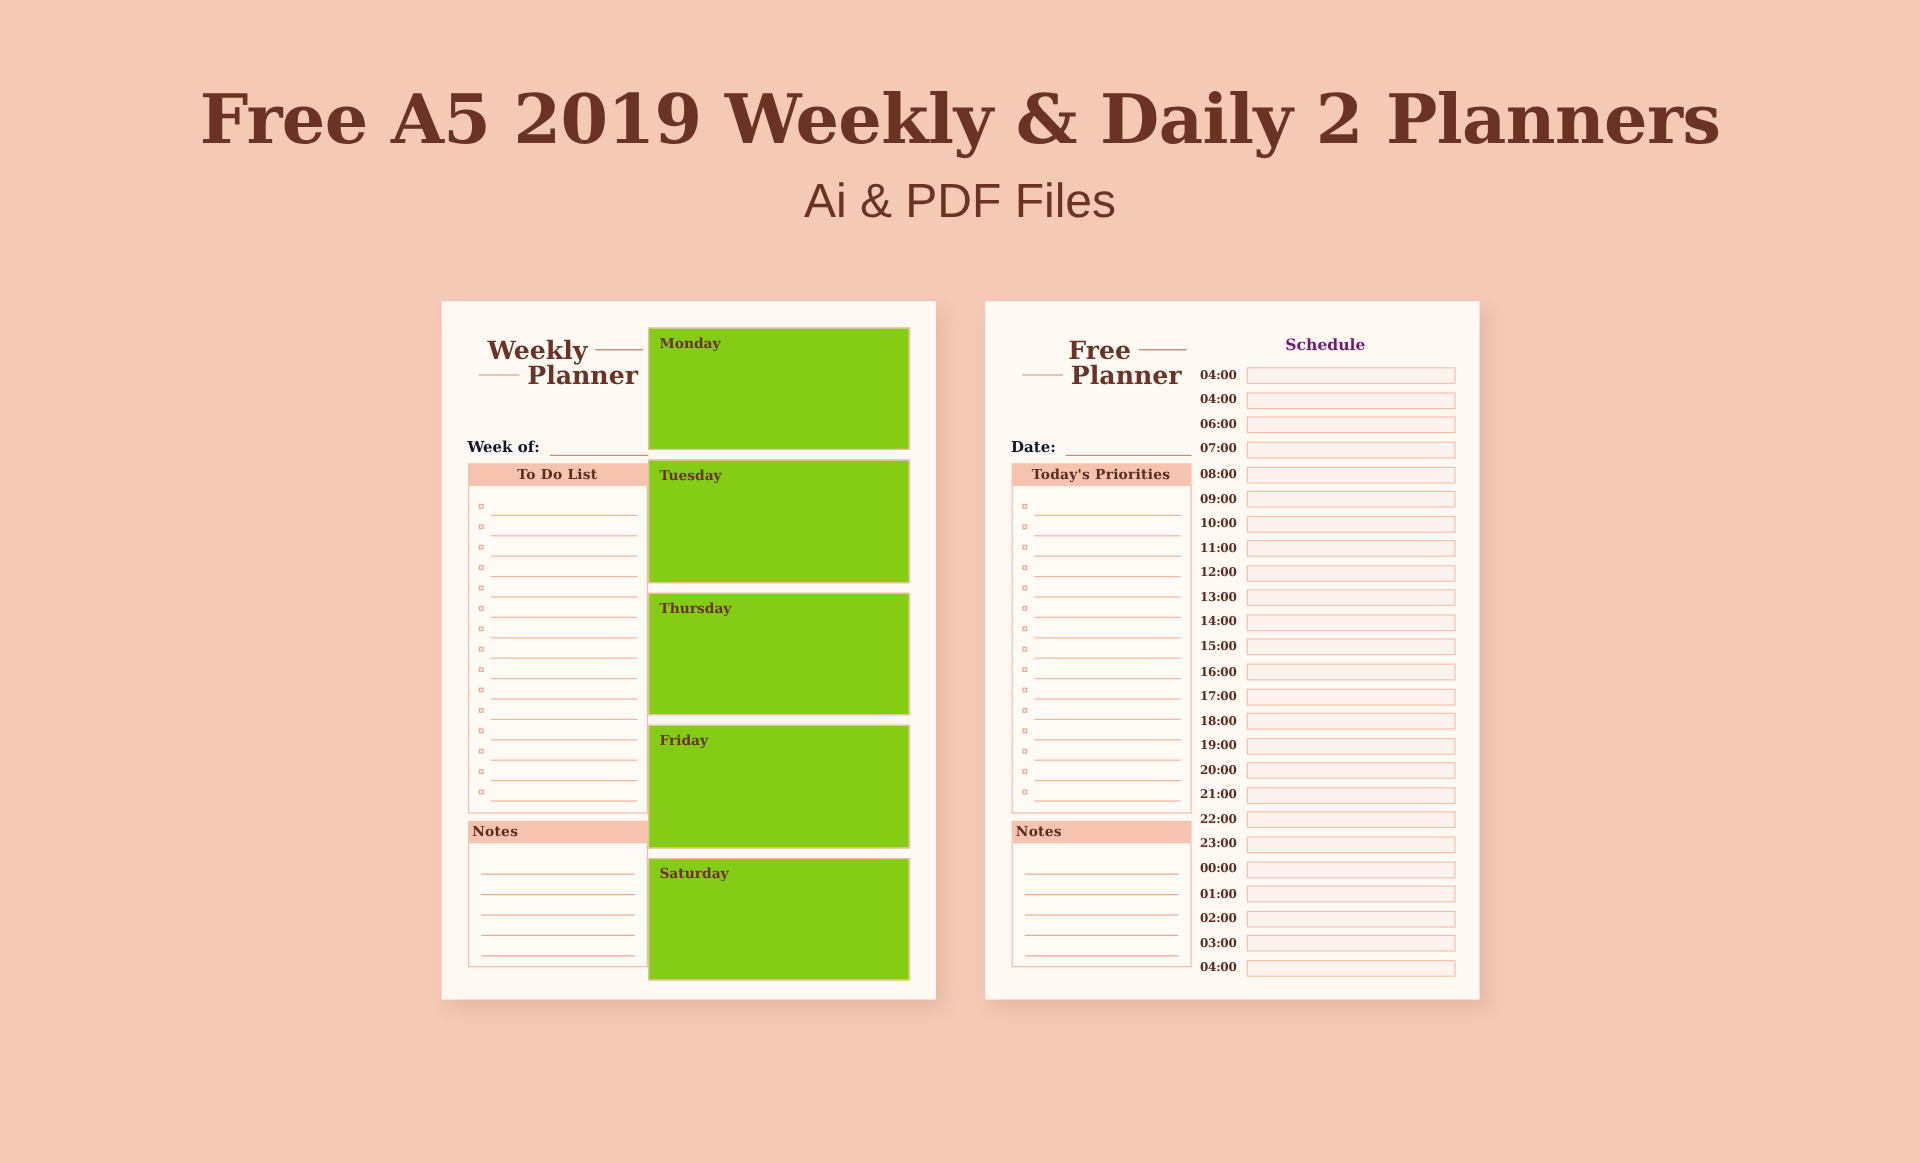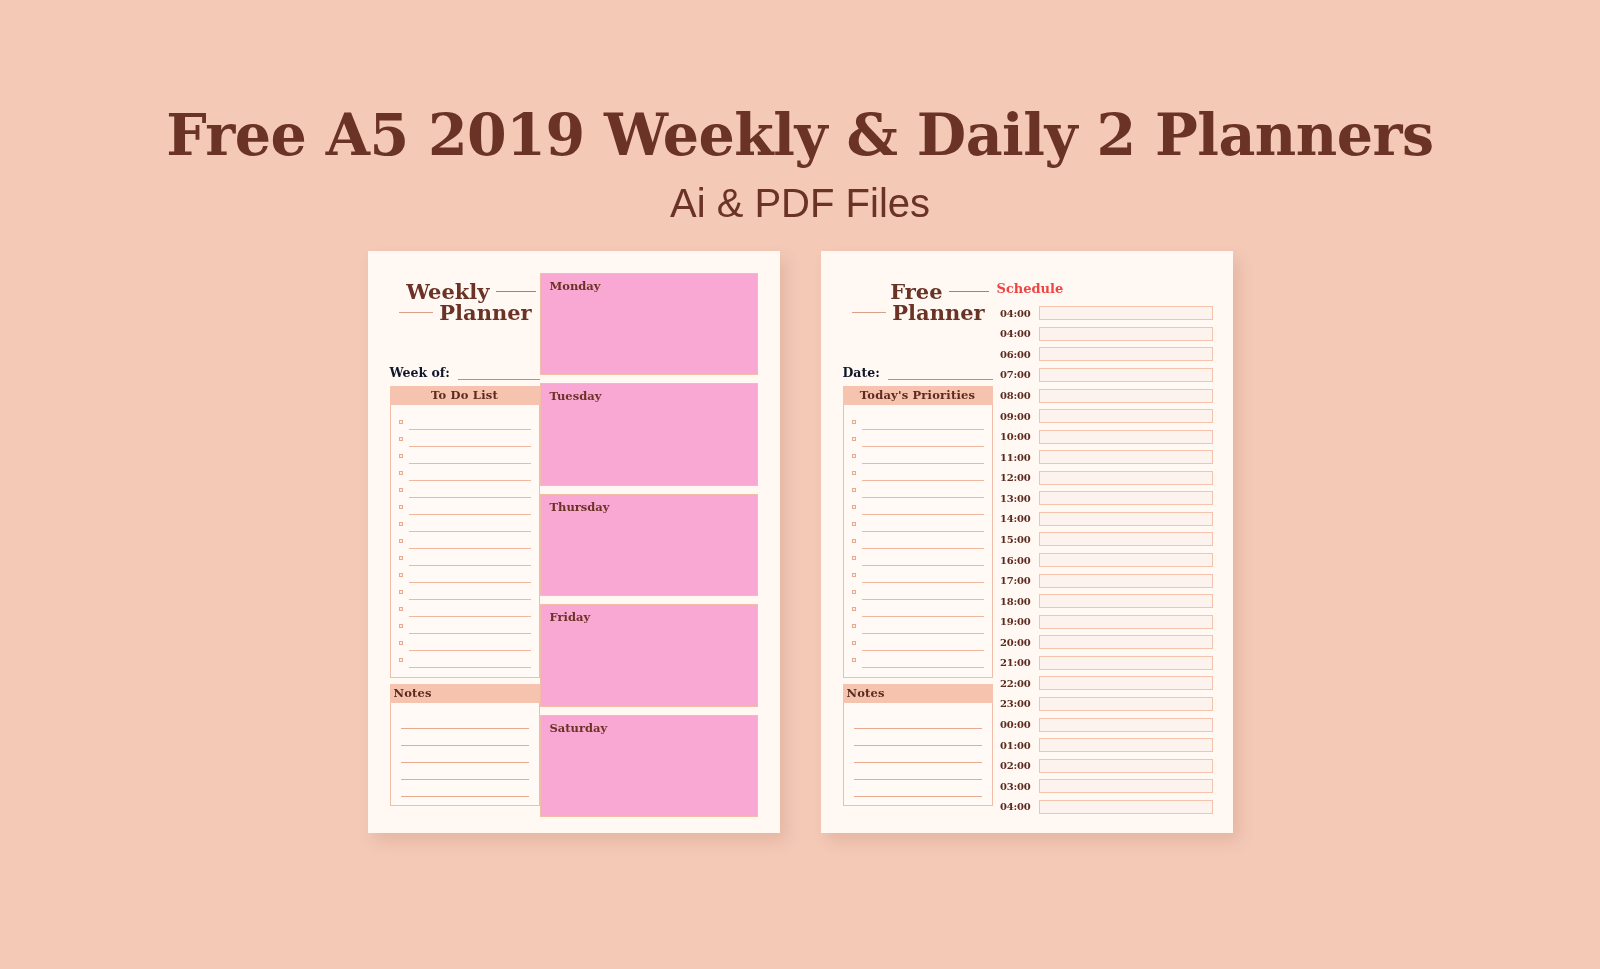--- a/index.html
+++ b/index.html
@@ -13,21 +13,21 @@
   body {
     background: #f4c9b6;
     font-family: "Liberation Serif", serif;
     position: relative;
   }
 
   
   .header {
     width: 100%;
     text-align: center;
-    padding-top: 105px;
+    padding-top: 70px;
   }
   .header h1 {
     font-family: "DejaVu Serif", serif;
     font-weight: bold;
     font-size: 57px;
     color: #6b3226;
     letter-spacing: -0.5px;
     line-height: 1.05;
     font-style: normal;
   }
@@ -150,39 +150,40 @@
     border-bottom: 1.1px solid #f0b79f;
     height: 14px;
   }
 
   .note-row { height: 17px; display: flex; align-items: flex-end; padding: 0 2px; }
   .note-line { flex: 1; border-bottom: 1.1px solid #e8a98f; height: 14px; }
 
   
   .daybox {
     border: 1.2px solid #f2bda7;
-    background: #f9a8d4;
+    background: #84cc16;
     flex: 1;
     margin-bottom: 8px;
     padding: 5px 0 0 9px;
   }
   .daybox:last-child { margin-bottom: 0; }
   .daybox-label {
     font-family: "DejaVu Serif", serif;
     font-weight: bold;
     font-size: 11.5px;
     color: #6b3226;
   }
 
   
   .sched-title {
     font-family: "DejaVu Serif", serif;
     font-weight: bold;
     font-size: 13px;
-    color: #ef4444;
+    color: #701a75;
+    text-align: center;
     margin-top: 8px;
     margin-bottom: 7px;
   }
   .sched-list { display: flex; flex-direction: column; flex: 1; }
   .sched-row {
     display: flex;
     align-items: center;
     flex: 1;
     min-height: 0;
   }

